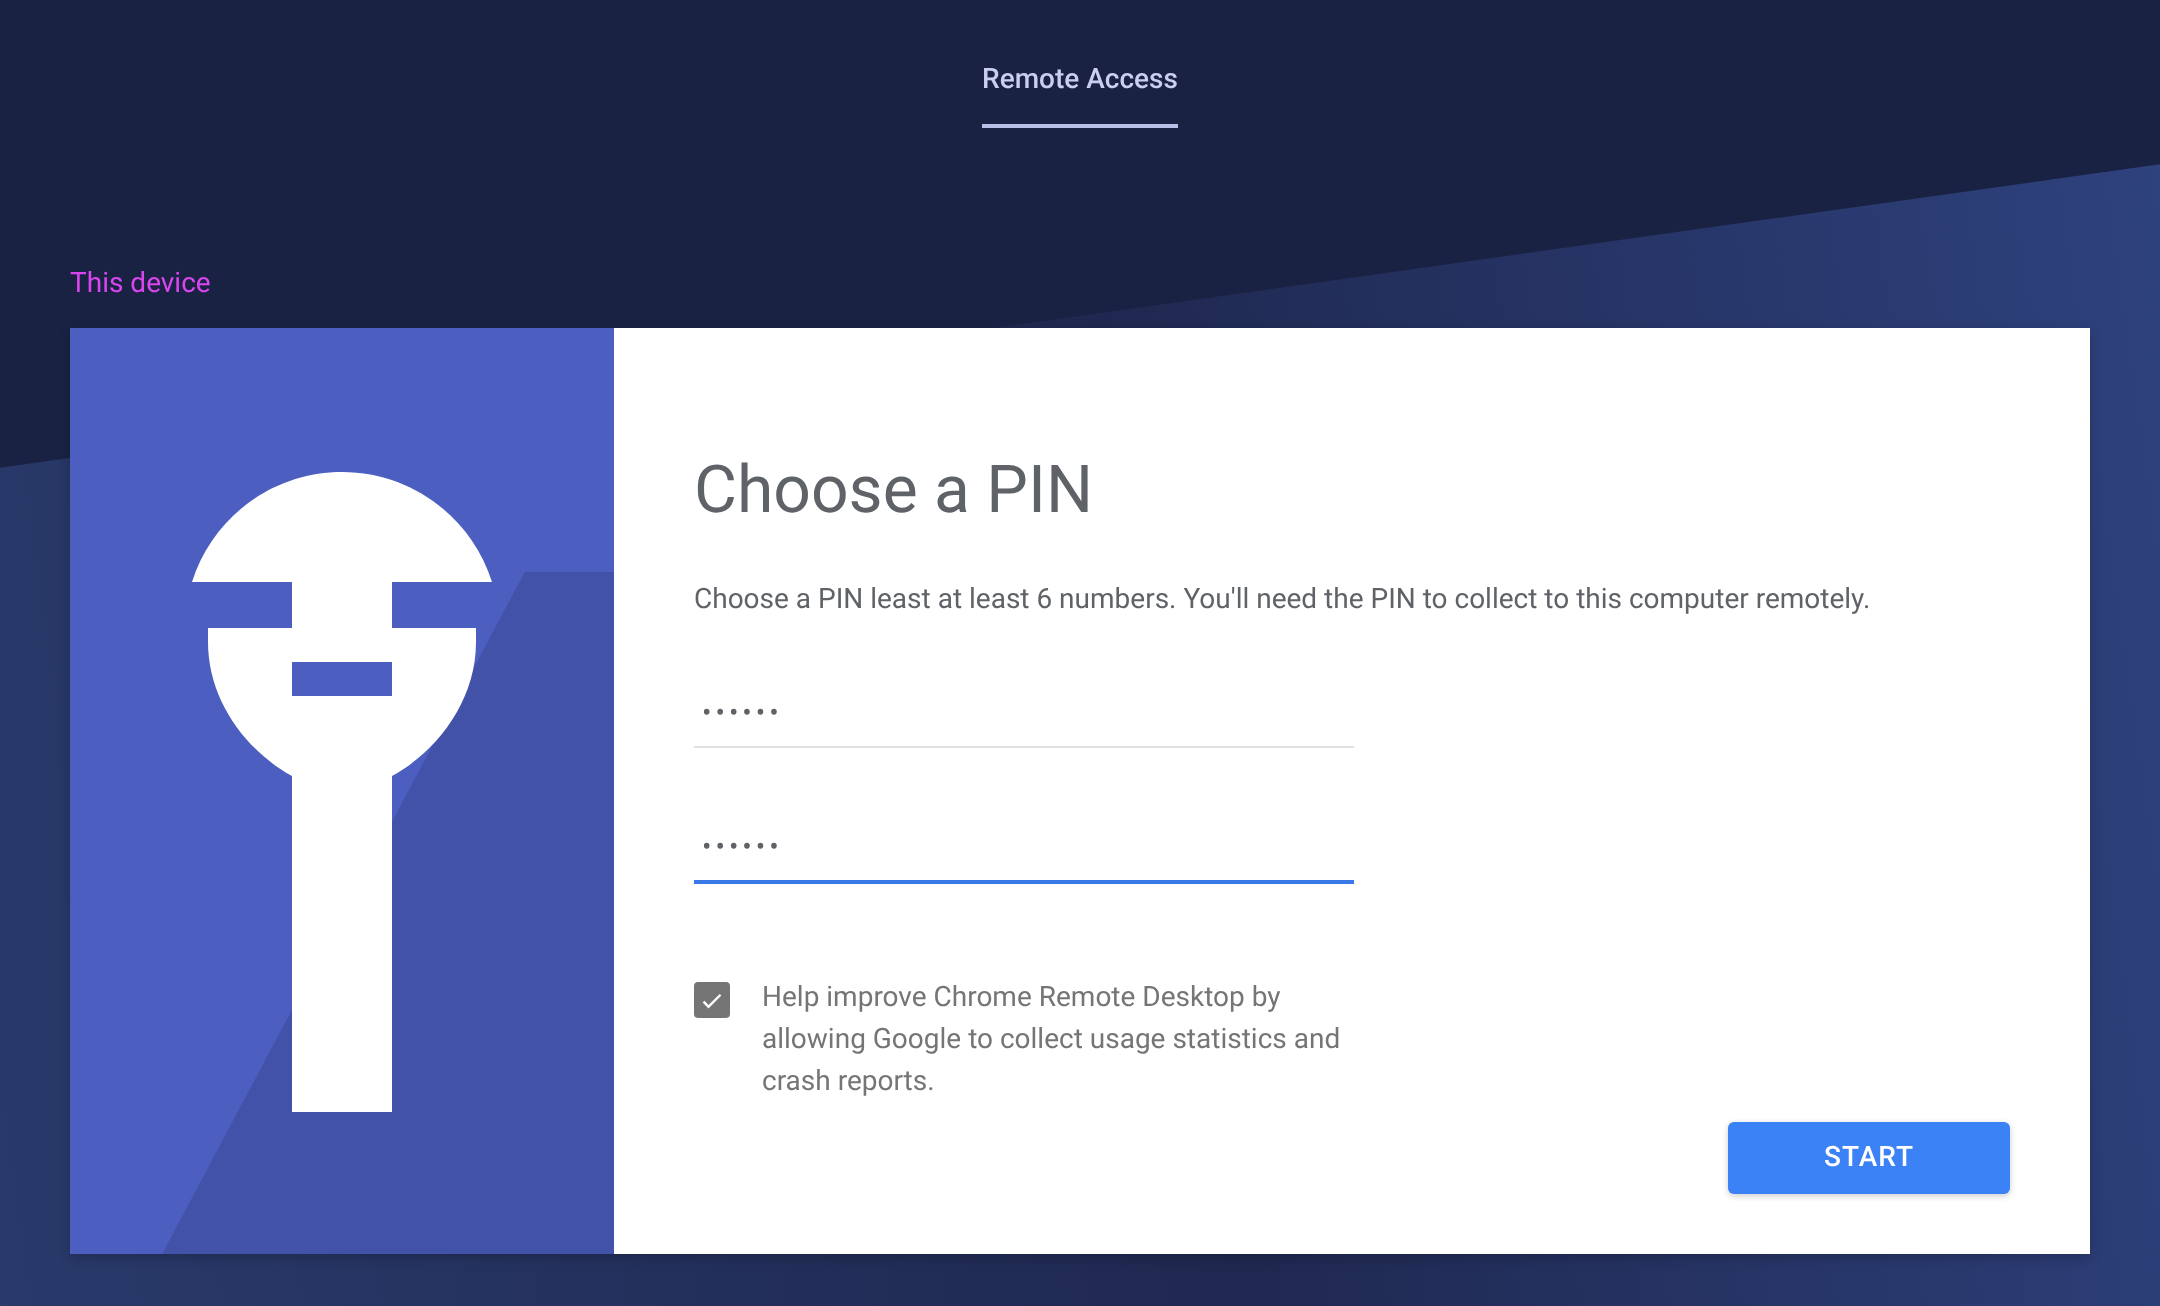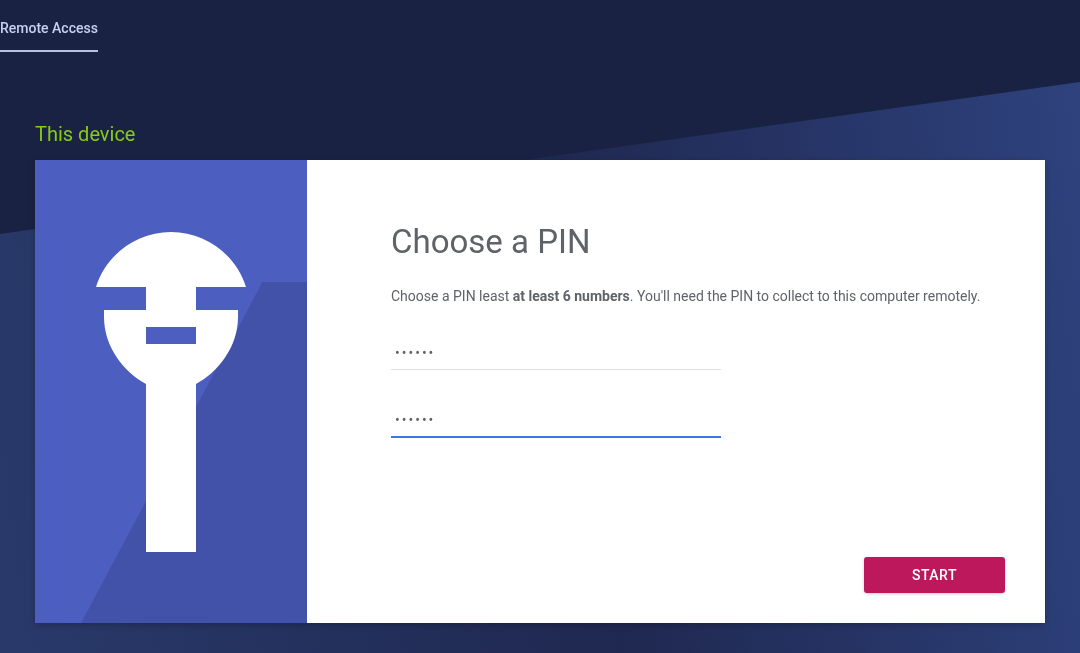--- a/index.html
+++ b/index.html
@@ -20,54 +20,53 @@
       bottom: -200px;
       left: -100px;
       width: 1400px;
       height: 700px;
       background: linear-gradient(to right, #2a3c6e 0%, #1f2850 50%, #334a8c 100%);
       transform: rotate(-8deg);
       z-index: 0;
     }
     .tabs {
       display: flex;
-      justify-content: flex-start;
+      justify-content: center;
       gap: 30px;
-      padding-top: 20px;
+      padding-top: 32px;
       position: relative;
       z-index: 1;
     }
     .tab {
       color: #9aa3c8;
       font-size: 14px;
       font-weight: 500;
       padding-bottom: 14px;
       cursor: pointer;
       border-bottom: 2px solid transparent;
     }
     .tab.active {
       color: #c9cff0;
       border-bottom: 2px solid #b8c0e8;
     }
     .section-label {
-      color: #84cc16;
-      font-size: 20px;
+      color: #d946ef;
+      font-size: 14px;
       padding: 70px 4px 14px 35px;
       position: relative;
       z-index: 1;
     }
     .card {
       background: #ffffff;
       margin: 0 35px;
       display: flex;
       height: 463px;
       position: relative;
       z-index: 2;
       box-shadow: 0 2px 6px rgba(0,0,0,0.2);
-      gap: 44px;
     }
     .card-left {
       width: 272px;
       background: #4d5ec1;
       position: relative;
       overflow: hidden;
       display: flex;
       align-items: center;
       justify-content: center;
     }
@@ -102,21 +101,21 @@
       color: #5f6368;
       margin-bottom: 26px;
     }
     .card-desc {
       font-size: 14px;
       color: #5f6368;
       margin-bottom: 30px;
       line-height: 1.4;
     }
     .card-desc strong {
-      font-weight: 700;
+      font-weight: 400;
       color: #5f6368;
     }
     .pin-input {
       width: 330px;
       border: none;
       border-bottom: 1px solid #e0e0e0;
       font-size: 14px;
       padding: 8px 4px;
       margin-bottom: 34px;
       outline: none;
@@ -155,21 +154,21 @@
       color: #757575;
       line-height: 1.5;
       max-width: 300px;
     }
     .card-actions {
       margin-top: auto;
       display: flex;
       justify-content: flex-end;
     }
     .start-btn {
-      background: #be185d;
+      background: #3b82f6;
       color: white;
       border: none;
       padding: 10px 48px;
       font-size: 14px;
       font-weight: 500;
       border-radius: 3px;
       cursor: pointer;
       letter-spacing: 0.5px;
       box-shadow: 0 1px 3px rgba(0,0,0,0.2);
     }
@@ -194,17 +193,25 @@
       </svg>
     </div>
   </div>
   <div class="card-right">
     <h1 class="card-title">Choose a PIN</h1>
     <p class="card-desc">
       <span>Choose a PIN least </span><strong>at least 6 numbers</strong><span>. You'll need the PIN to collect to this computer remotely.</span>
     </p>
     <input type="text" class="pin-input" readonly="" value="••••••" style="">
     <input type="text" class="pin-input focused" readonly="" value="••••••" style="">
+    <div class="checkbox-row">
+      <div class="checkbox">
+        <svg viewBox="0 0 24 24">
+          <path d="M9 16.2l-3.5-3.5L4 14.2l5 5 11-11-1.4-1.4z" fill="#ffffff"></path>
+        </svg>
+      </div>
+      <div class="checkbox-label">Help improve Chrome Remote Desktop by allowing Google to collect usage statistics and crash reports.</div>
+    </div>
     <div class="card-actions">
       <button class="start-btn">START</button>
     </div>
   </div>
 </div>
 
 </body></html>

